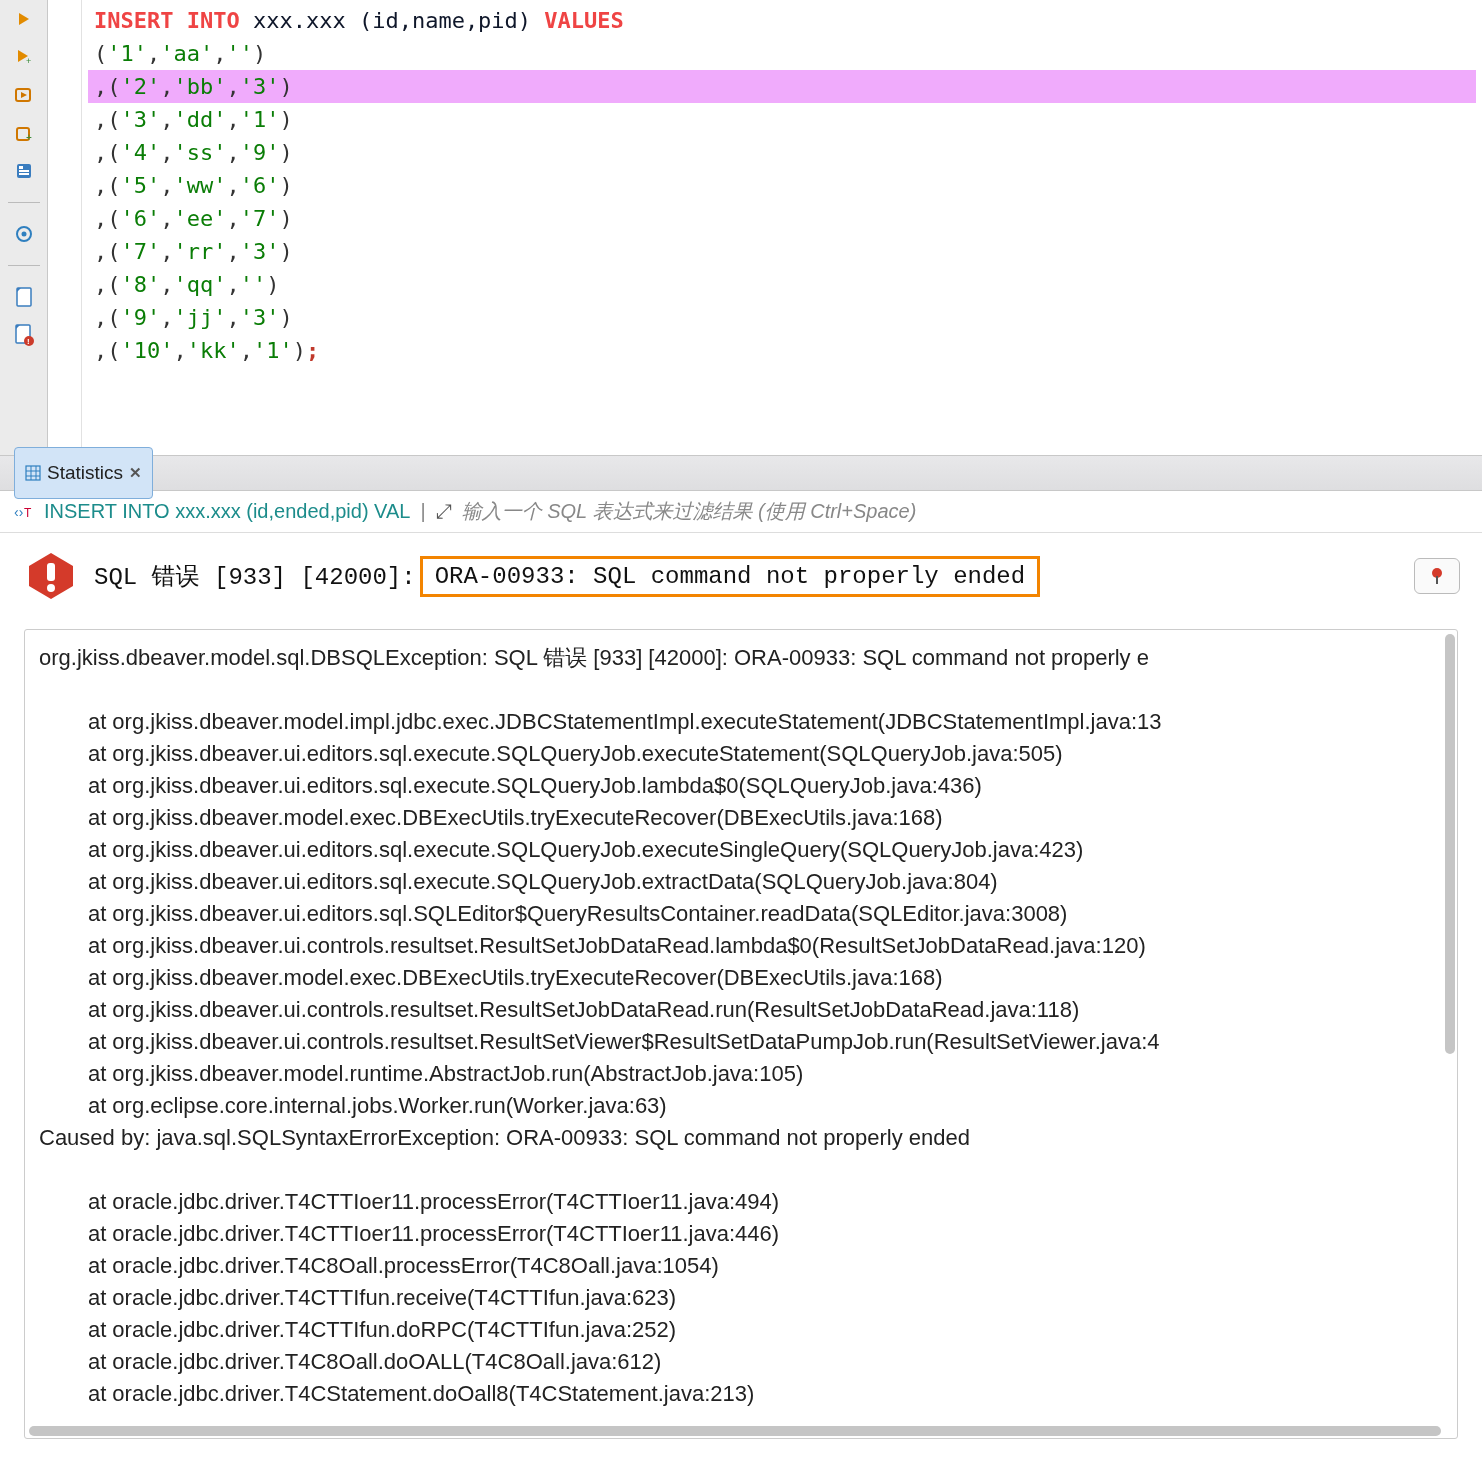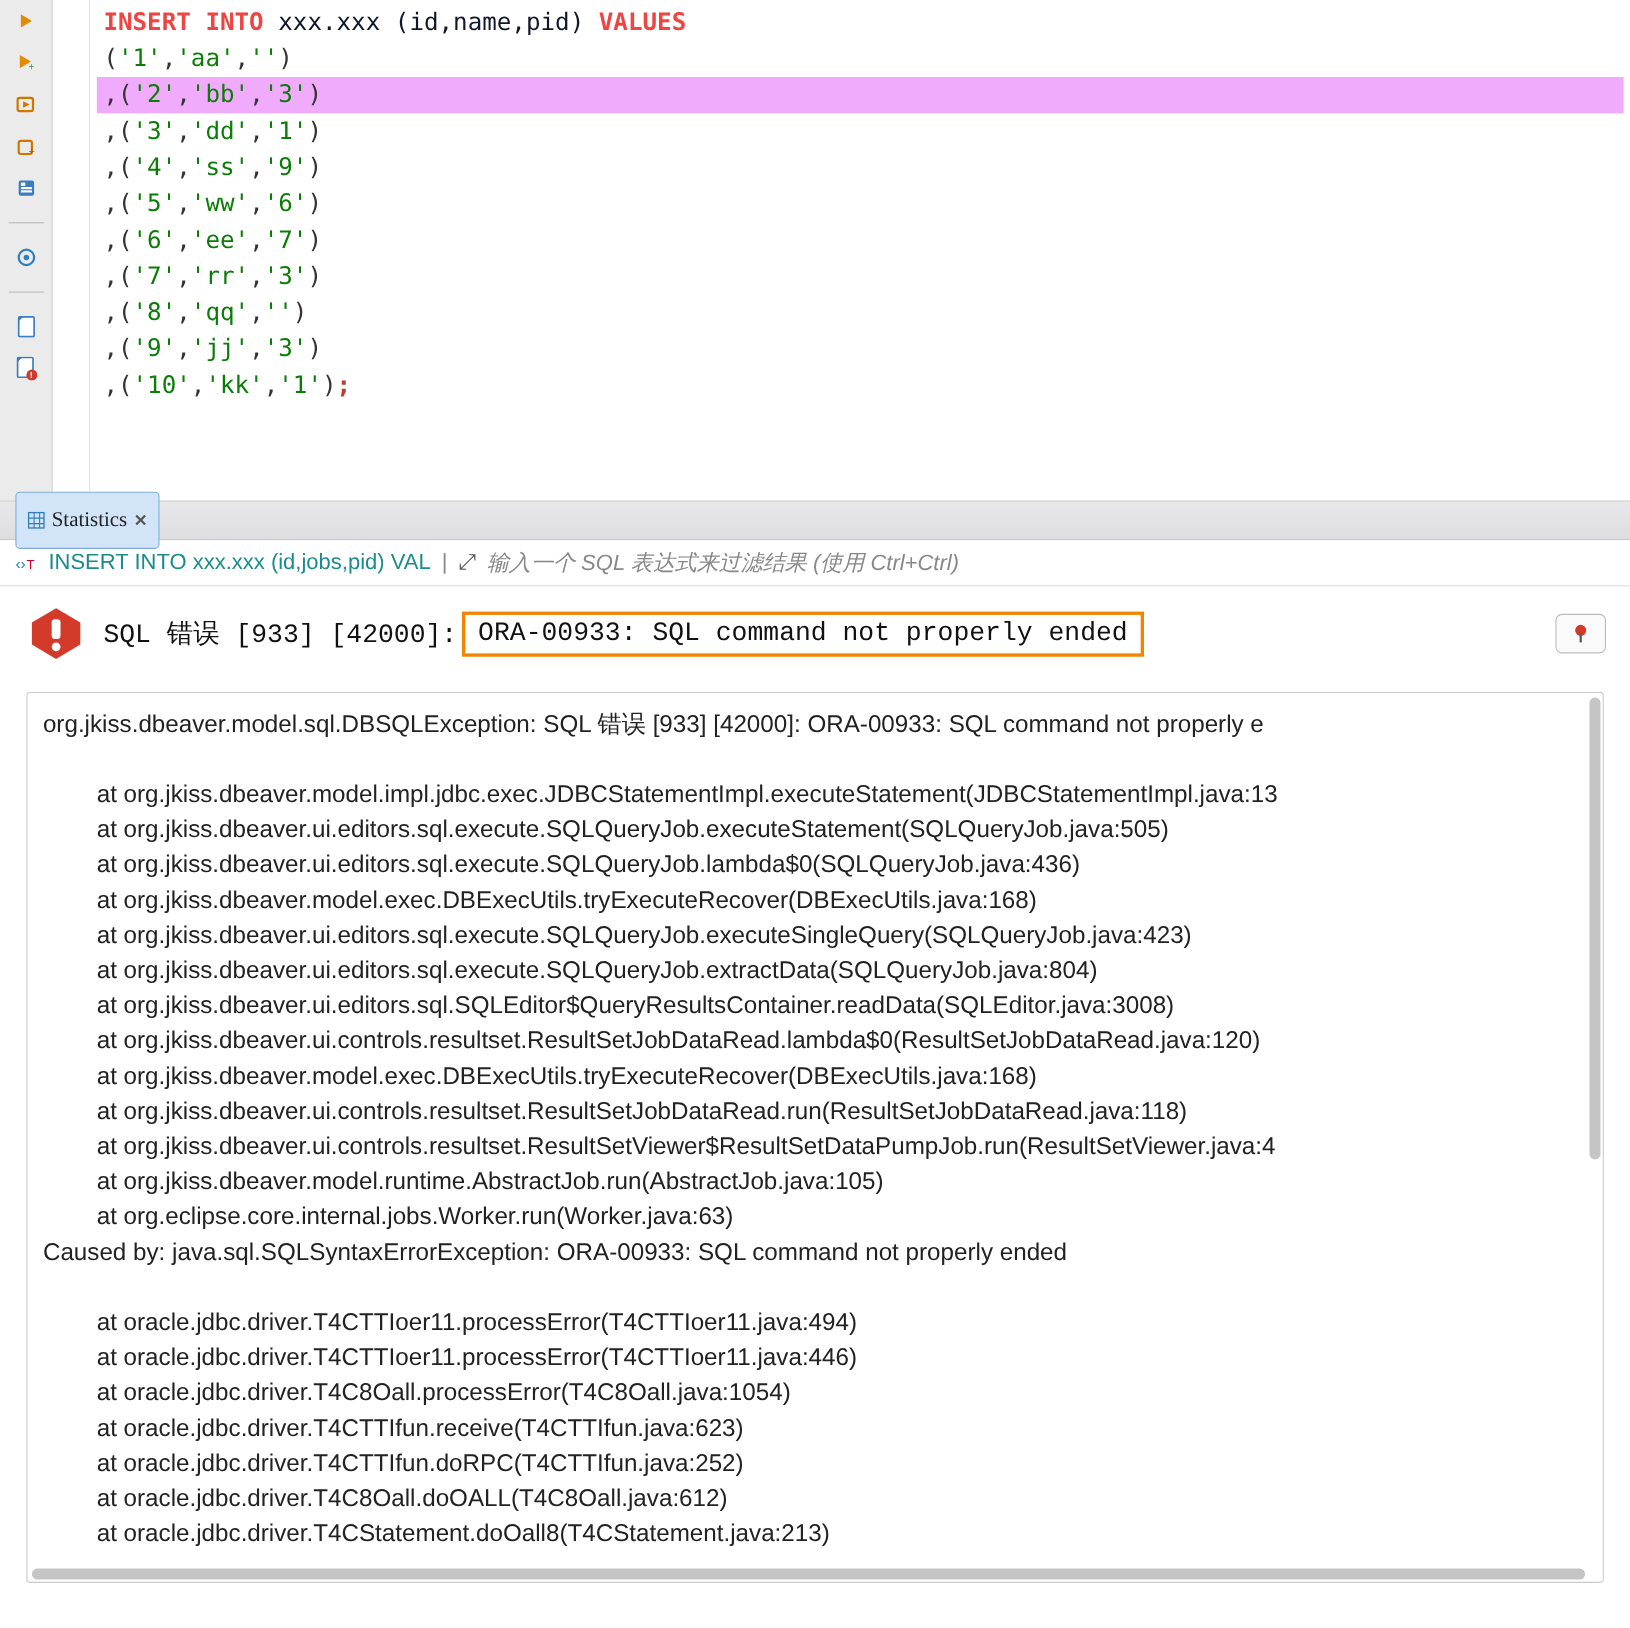--- a/index.html
+++ b/index.html
@@ -80,21 +80,20 @@
   .tab {
     display: flex;
     align-items: center;
     gap: 6px;
     padding: 14px 10px;
     background: #d2e4f7;
     border: 1px solid #7faedb;
     border-radius: 4px;
     font-size: 19px;
     color: #222;
-    font-family: Liberation Serif, serif;
   }
   .tab .close-x {
     font-size: 15px;
     color: #555;
     font-weight: bold;
   }
 
   .filter-bar {
     display: flex;
     align-items: center;
@@ -260,24 +259,24 @@
     <span>Statistics</span>
     <span class="close-x">✕</span>
   </div>
 </div>
 
 <div class="filter-bar">
   <svg width="20" height="18" viewBox="0 0 20 18">
       <text x="0" y="14" font-size="14" fill="#2e7fbf">‹›</text>
       <text x="10" y="14" font-size="12" fill="#c03">T</text>
     </svg>
-  <span class="stmt-text">INSERT INTO xxx.xxx (id,jobs,pid) VAL</span>
+  <span class="stmt-text">INSERT INTO xxx.xxx (id,ended,pid) VAL</span>
   <span style="color:#888;">|</span>
   <span class="expand-icon">⤢</span>
-  <span class="placeholder-text">输入一个 SQL 表达式来过滤结果 (使用 Ctrl+Ctrl)</span>
+  <span class="placeholder-text">输入一个 SQL 表达式来过滤结果 (使用 Ctrl+Space)</span>
 </div>
 
 <div class="error-header">
   <svg class="error-icon" viewBox="0 0 50 50">
     <polygon points="25,2 47,15 47,35 25,48 3,35 3,15" fill="#d43a2a"></polygon>
     <rect x="21" y="12" width="8" height="18" rx="3" fill="#fff"></rect>
     <circle cx="25" cy="37" r="4" fill="#fff"></circle>
   </svg>
   <div class="error-title-row">
     <span>SQL 错误 [933] [42000]:</span>

